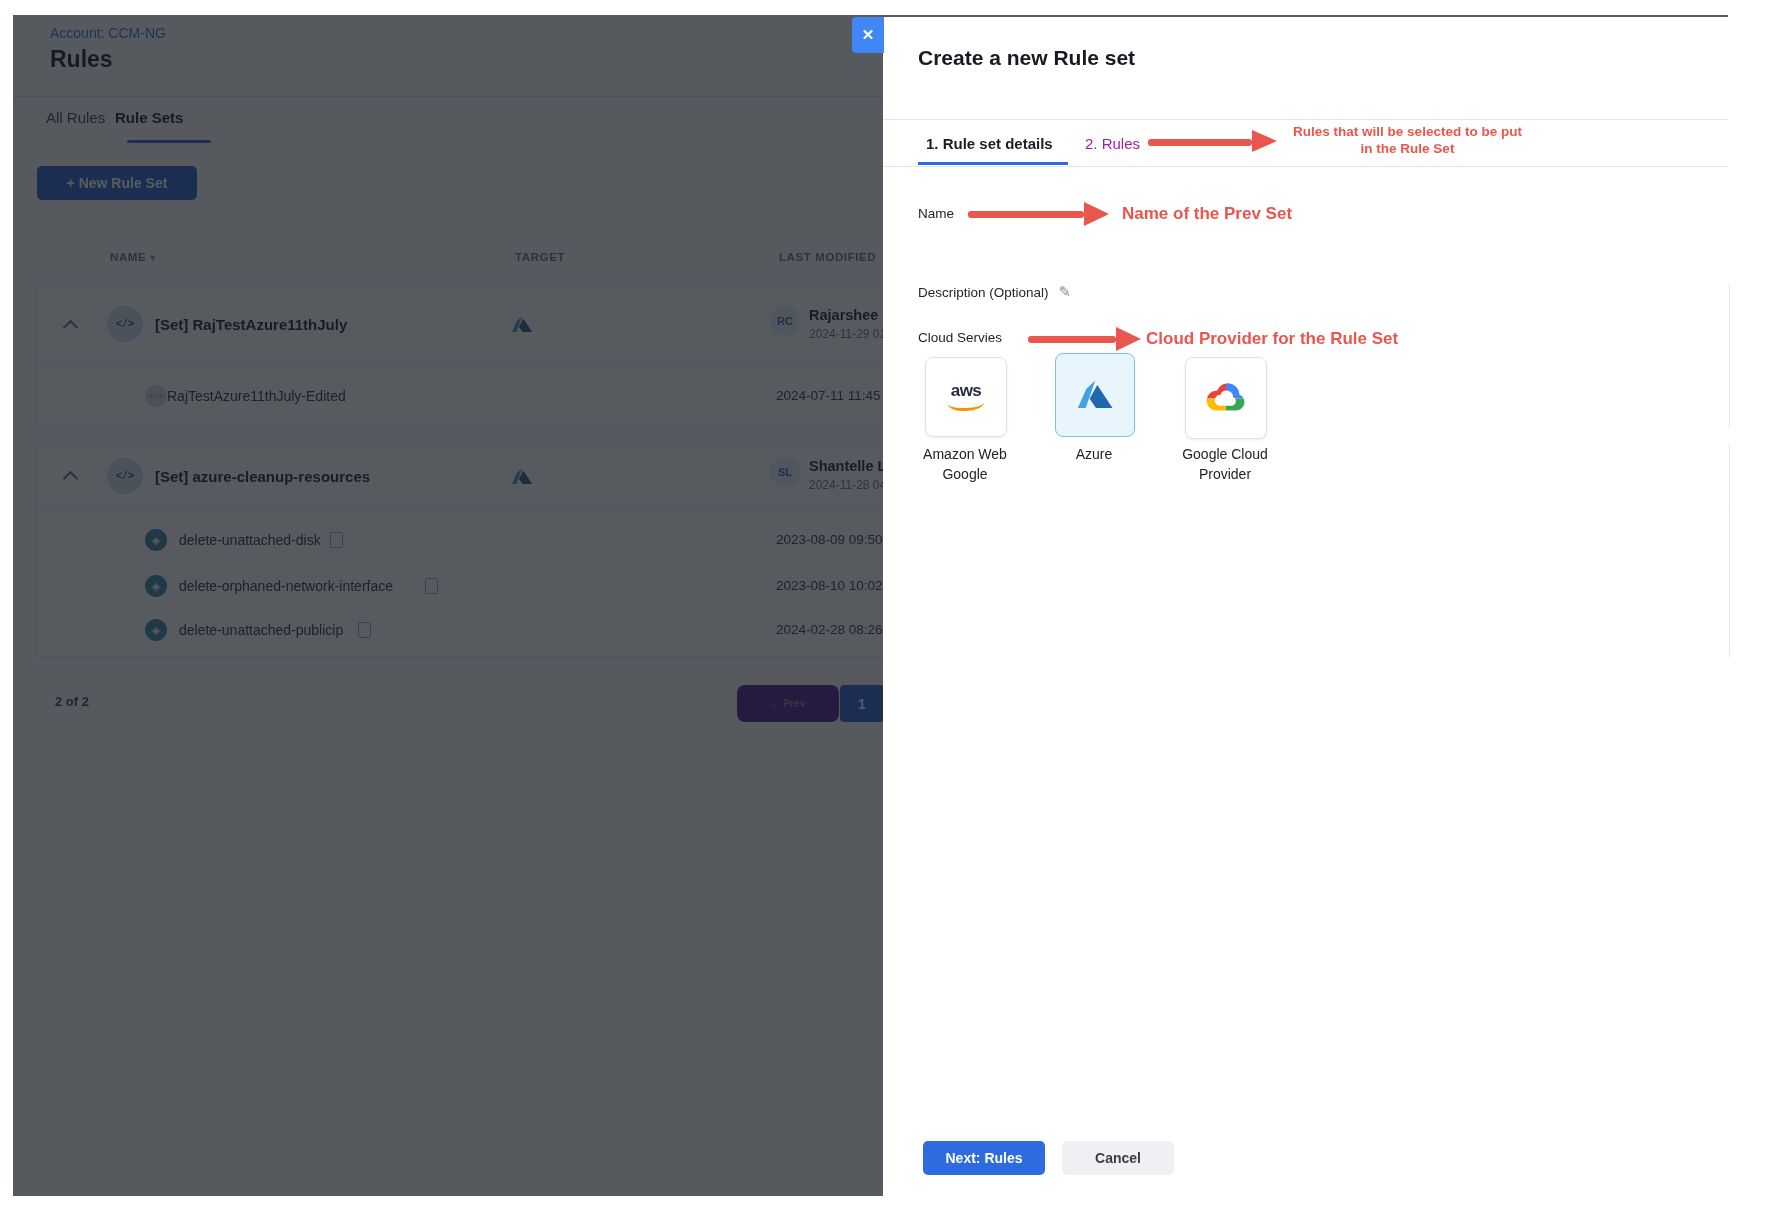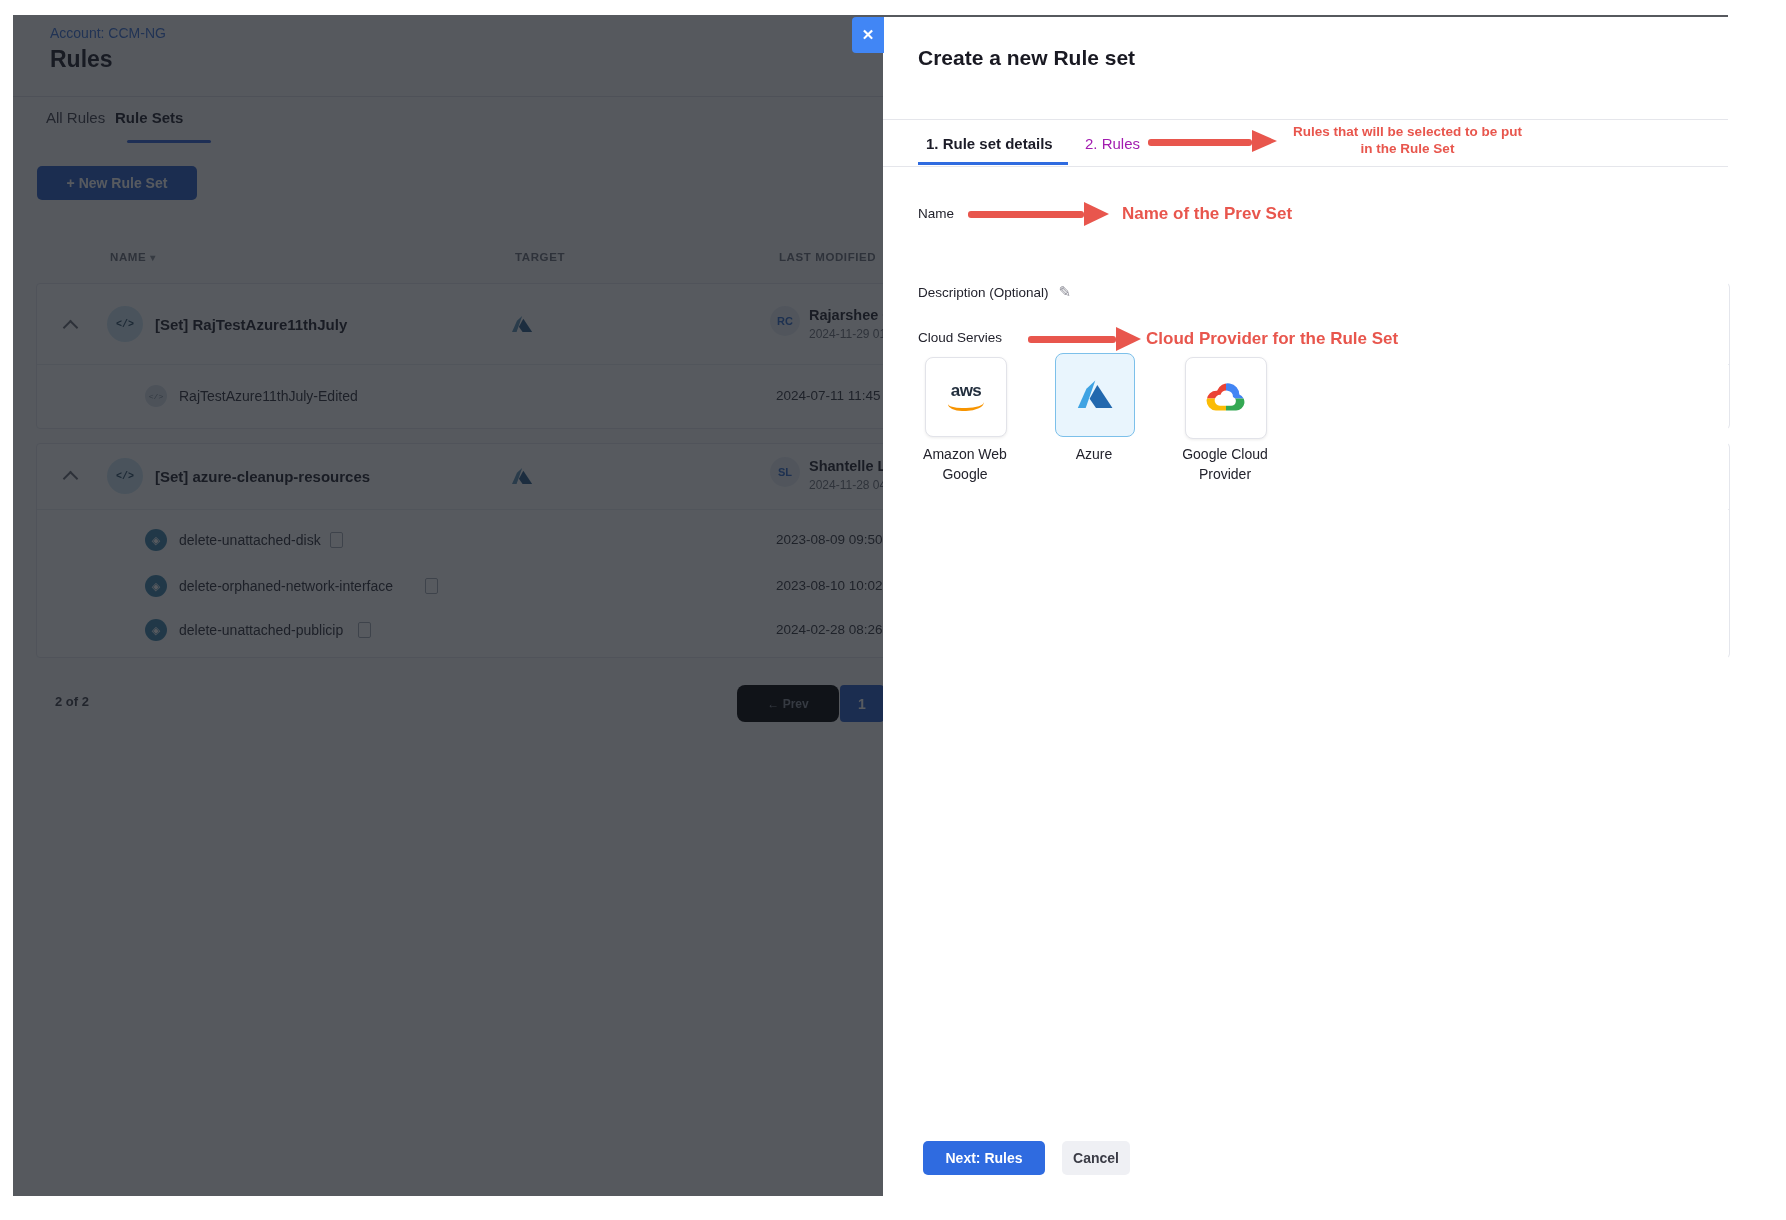--- a/index.html
+++ b/index.html
@@ -30,22 +30,22 @@
   .grp-label{position:absolute;font-size:15px;font-weight:600;color:#23232d;white-space:nowrap;}
   .sub-name-row{position:absolute;display:flex;align-items:center;gap:9px;height:22px;}
   .sub-name{font-size:14px;color:#30313b;white-space:nowrap;}
   .doc-ic{width:11px;height:14px;border:1.5px solid #a7adb6;border-radius:2px;display:inline-block;cursor:pointer;}
   .avatar{position:absolute;width:30px;height:30px;border-radius:50%;background:#e9eef5;color:#2f6ac9;
           font-size:11px;font-weight:700;display:flex;align-items:center;justify-content:center;}
   .by-name{position:absolute;font-size:14.5px;font-weight:600;color:#23232d;white-space:nowrap;}
   .by-date{position:absolute;font-size:12px;color:#6f737c;white-space:nowrap;}
   .sub-date{position:absolute;font-size:13.5px;color:#35363f;white-space:nowrap;}
   .pg-summary{left:55px;top:694px;font-size:13px;font-weight:700;color:#3f404a;z-index:2;}
-  .btn-prev{left:737px;top:685px;width:102px;height:37px;background:#000000;border:none;border-radius:8px;
-            color:#878b95;font-size:12px;font-weight:700;z-index:2;cursor:pointer;font-family:inherit;}
+  .btn-prev{left:737px;top:685px;width:102px;height:37px;background:#4c1d95;border:none;border-radius:8px;
+            color:#878b95;font-size:10px;font-weight:700;z-index:2;cursor:pointer;font-family:inherit;}
   .btn-page1{left:840px;top:685px;width:44px;height:37px;background:#2a5fc9;border:none;border-radius:4px;
              color:#fff;font-size:14px;font-weight:700;z-index:2;cursor:pointer;font-family:inherit;}
   
   .dim{left:13px;top:15px;width:1715px;height:1181px;background:rgba(22,26,33,0.72);z-index:10;}
   
   .drawer{left:883px;top:17px;width:845px;height:1203px;background:#fff;z-index:20;}
   .btn-close{left:852px;top:17px;width:32px;height:36px;background:#4186f5;border:none;border-radius:4px 0 0 4px;
              color:#fff;font-size:15px;font-weight:700;z-index:22;cursor:pointer;font-family:inherit;}
   .drawer-title{left:918px;top:46px;font-size:21px;font-weight:700;color:#191922;z-index:21;}
   .steps-line{height:1px;background:#e5e6eb;width:845px;left:883px;z-index:21;}
@@ -68,21 +68,21 @@
   .pencil{font-size:15px;color:#8b8b95;cursor:pointer;}
   .prov-card{z-index:21;background:#fff;border:1px solid #e2e3e9;border-radius:8px;cursor:pointer;
              box-shadow:0 1px 3px rgba(0,0,0,0.08);display:flex;align-items:center;justify-content:center;}
   .prov-card.selected{background:#e9f5fd;border:1.5px solid #7cc0ea;box-shadow:none;}
   .prov-label{z-index:21;font-size:14px;color:#23232d;text-align:center;line-height:20px;}
   .aws-logo{display:flex;flex-direction:column;align-items:center;}
   .aws-word{font-size:17px;font-weight:700;color:#232f3e;letter-spacing:-0.5px;line-height:15px;}
   .aws-swoosh{width:36px;height:10px;border-bottom:3px solid #f79400;border-radius:0 0 18px 14px/0 0 9px 7px;}
   .btn-next{left:923px;top:1141px;width:122px;height:34px;background:#2f6be0;border:none;border-radius:5px;
             color:#fff;font-size:14px;font-weight:700;z-index:21;cursor:pointer;font-family:inherit;}
-  .btn-cancel{left:1062px;top:1141px;width:68px;height:34px;background:#eff0f4;border:none;border-radius:5px;
+  .btn-cancel{left:1062px;top:1141px;width:112px;height:34px;background:#eff0f4;border:none;border-radius:5px;
               color:#3b3c46;font-size:14px;font-weight:700;z-index:21;cursor:pointer;font-family:inherit;}
   .sort-caret{font-size:10px;color:#8a8f98;margin-left:4px;}
 </style>
 </head>
 <body>
 
 <div class="canvas">
 
   <div class="abs app-bg"></div>
 
@@ -108,21 +108,21 @@
     <span class="grp-label" style="left:118px;top:32px;">[Set] RajTestAzure11thJuly</span>
     <svg class="abs" style="left:474px;top:31px;z-index:2;" width="22" height="19" viewBox="0 0 26 22">
       <polygon points="13.2,1 7.1,6.7 1.2,20 6.6,20" fill="#5e93b8"></polygon>
       <polygon points="14.6,4.2 9.3,13.6 13.7,20 25,20" fill="#2d5f8e"></polygon>
     </svg>
     <span class="avatar" style="left:733px;top:22px;">RC</span>
     <span class="by-name" style="left:772px;top:23px;">Rajarshee C</span>
     <span class="by-date" style="left:772px;top:43px;">2024-11-29 01</span>
     <div class="row-divider" style="top:80px;"></div>
     <span class="sub-ic light" style="left:108px;top:101px;">&lt;/&gt;</span>
-    <div class="sub-name-row" style="left:142px;top:101px;">
+    <div class="sub-name-row" style="left:130px;top:101px;">
       <span class="sub-name">RajTestAzure11thJuly-Edited</span>
     </div>
     <span class="sub-date" style="left:739px;top:104px;">2024-07-11 11:45 A</span>
   </div>
 
   <div class="abs card" style="left:36px;top:443px;width:1692px;height:213px;">
     <span class="chev" style="left:28px;top:29px;"></span>
     <span class="set-ic" style="left:70px;top:14px;">&lt;/&gt;</span>
     <span class="grp-label" style="left:118px;top:24px;">[Set] azure-cleanup-resources</span>
     <svg class="abs" style="left:474px;top:23px;z-index:2;" width="22" height="19" viewBox="0 0 26 22">

